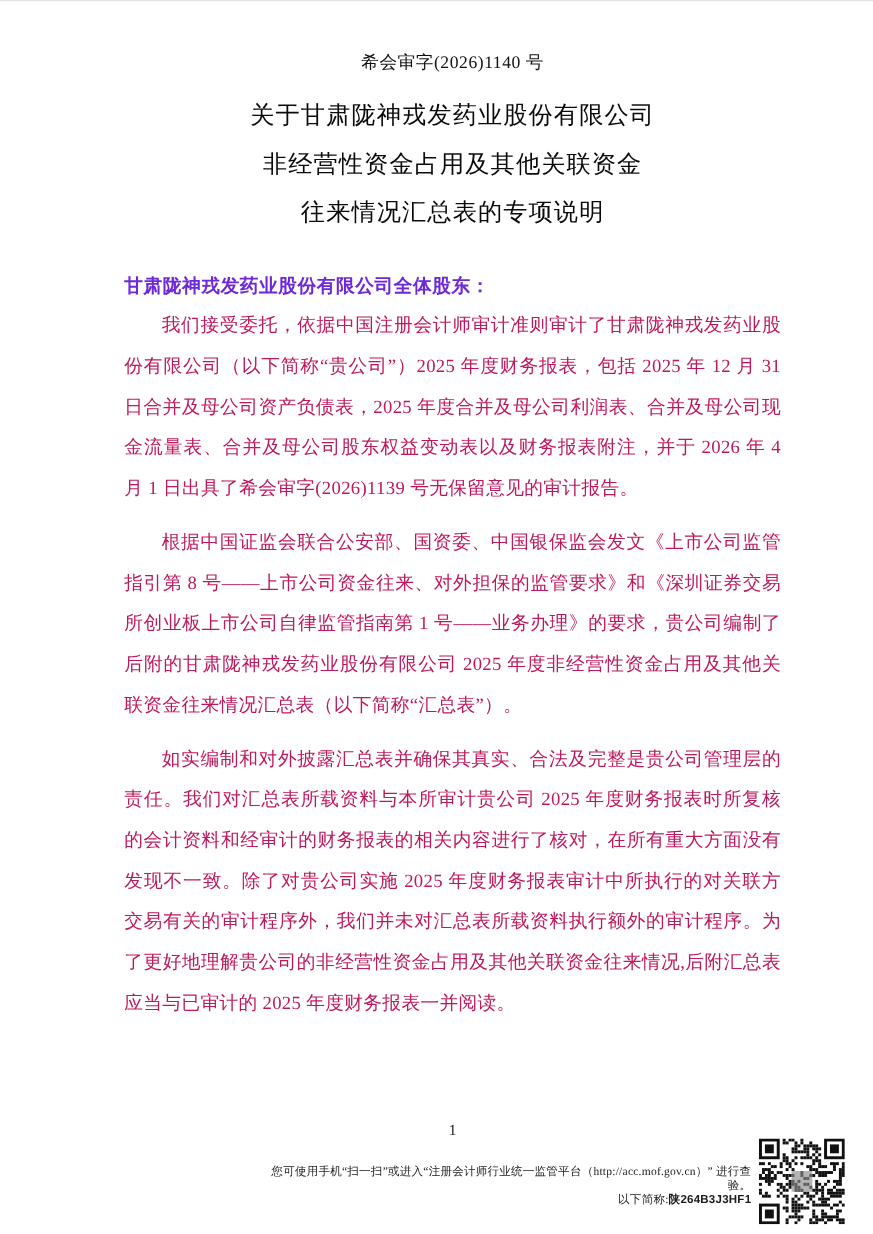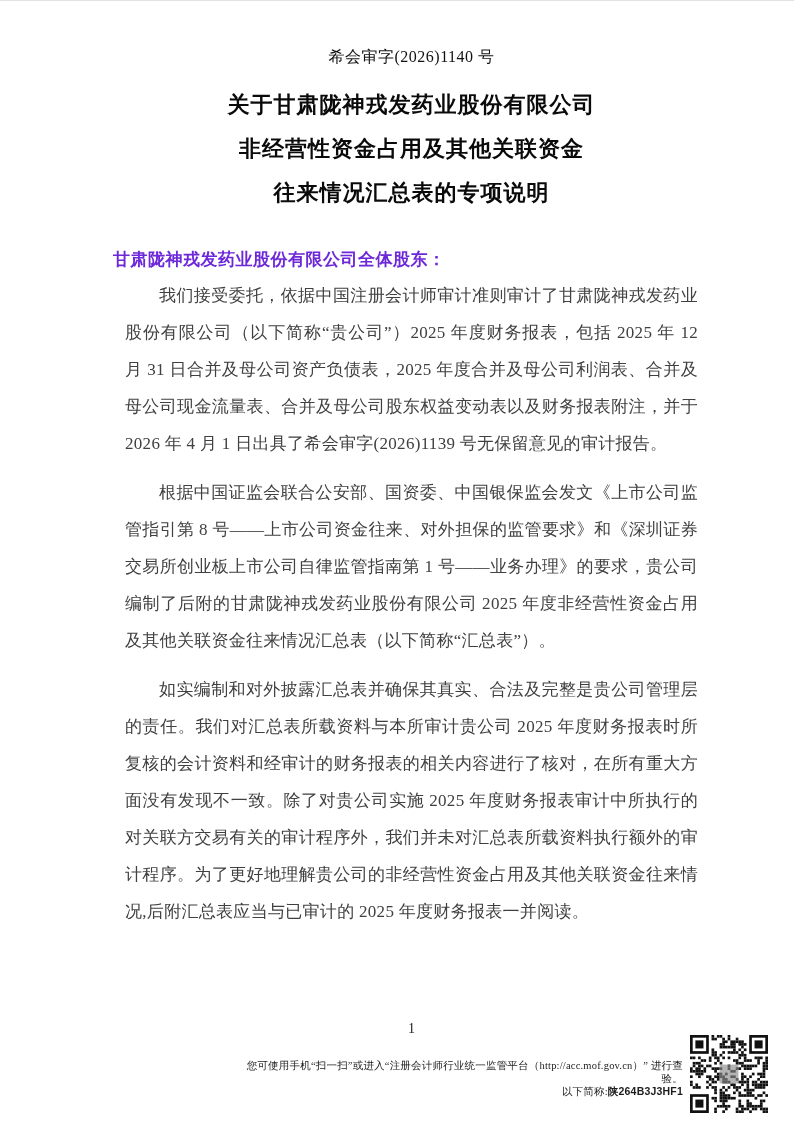--- a/index.html
+++ b/index.html
@@ -37,43 +37,43 @@
   .ref-number{
     margin-top:46px;
     text-align:center;
     font-size:16px;
     letter-spacing:0.5px;
   }
   .doc-title{
     margin-top:15px;
     text-align:center;
     font-family:"Liberation Sans","DejaVu Sans",sans-serif;
-    font-weight:700;
+    font-weight:400;
     font-size:22px;
     line-height:44px;
     letter-spacing:1px;
     color:#0a0a0a;
   }
   .salutation{
     margin-top:33px;
     font-family:"Liberation Sans","DejaVu Sans",sans-serif;
     font-weight:700;
     font-size:17px;
     letter-spacing:0.5px;
     color:#6d28d9;
   }
   .para{
-    margin:12px;
+    margin:0;
     margin-top:12px;
     font-size:17px;
     line-height:37px;
     text-align:justify;
     text-indent:2em;
     letter-spacing:0.3px;
-    color:#404040;
+    color:#be185d;
   }
   .para:first-of-type{ margin-top:6px; }
   .page-number{
     position:absolute;
     top:1020px;left:113px;width:597px;
     text-align:center;
     font-size:14px;
     color:#222;
   }
   .verify-block{

